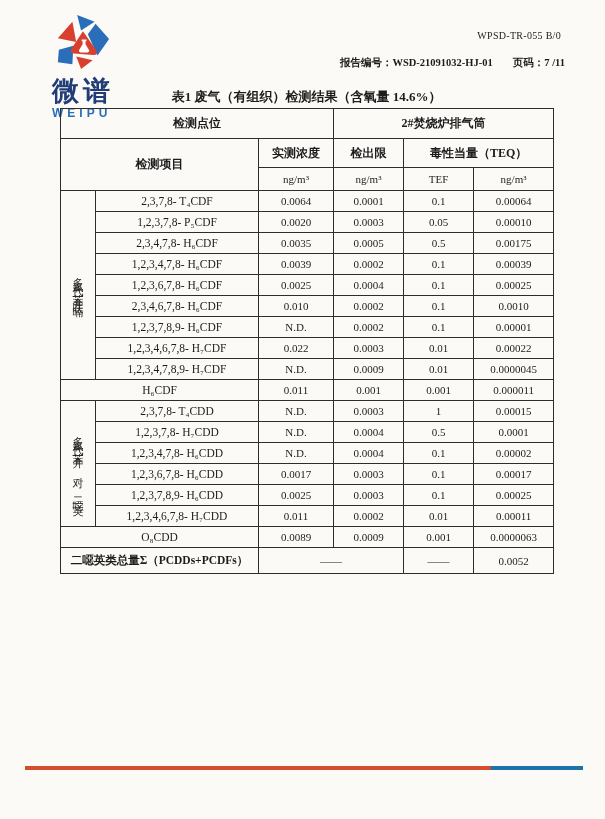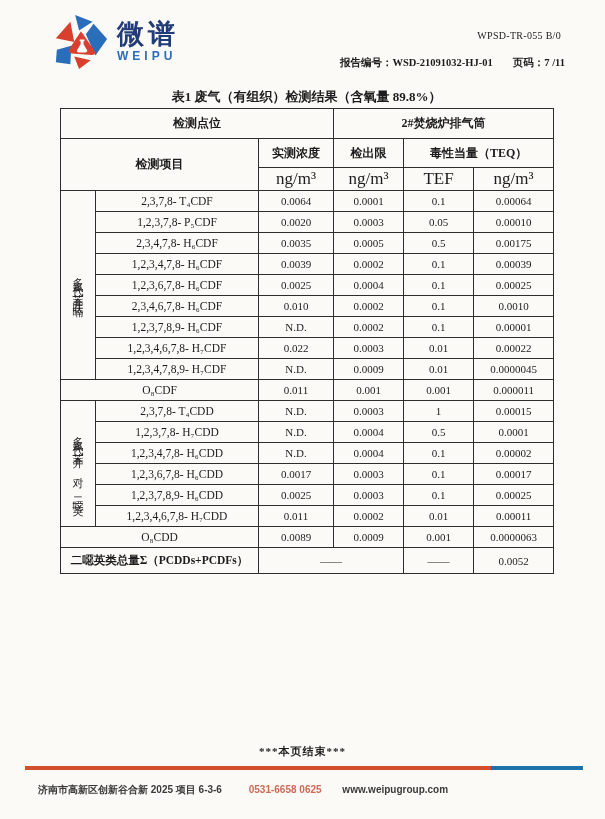--- a/index.html
+++ b/index.html
@@ -7,37 +7,37 @@
   body {
     background: #fbfaf6;
     font-family: "Liberation Serif", "DejaVu Serif", serif;
     color: #1c1c1c;
     position: relative;
     overflow: hidden;
   }
   .page { position: absolute; inset: 0; }
 
   
-  .logo { position: absolute; left: 52px; top: 13px; display: flex; align-items: center; gap: 7px; }
+  .logo { position: absolute; left: 52px; top: 13px; display: flex; align-items: center; gap: 7px; flex-direction: column; }
   .logo svg { width: 58px; height: 58px; display: block; }
   .logo-text { display: flex; flex-direction: column; gap: 1px; }
   .logo-cn { font-family: "Liberation Sans", sans-serif; font-weight: bold; font-size: 27px; line-height: 1; letter-spacing: 4px; color: var(--logo-cn, #223c77); }
   .logo-en { font-family: "Liberation Sans", sans-serif; font-weight: bold; font-size: 12px; letter-spacing: 4px; color: var(--logo-blue, #2a6db8); }
   .doc-code { position: absolute; top: 30px; right: 44px; font-size: 10px; letter-spacing: 0.3px; }
   .report-line { position: absolute; top: 56px; right: 40px; font-size: 10.5px; font-weight: bold; }
   .report-line .sp { display: inline-block; width: 20px; }
 
   
   .table-title { position: absolute; top: 88px; left: 60px; width: 493px; text-align: center; font-weight: bold; font-size: 13px; }
   table { position: absolute; top: 108px; left: 60px; width: 493px; border-collapse: collapse; table-layout: fixed; }
   td { border: 1px solid #2d2d2d; text-align: center; vertical-align: middle; font-size: 11px; padding: 0 2px; }
   thead td.bold { font-weight: bold; font-size: 12px; }
   tr.h-row1 td { height: 30px; }
   tr.h-row2 td { height: 29px; }
-  tr.h-row3 td { height: 23px; font-size: 17px; }
+  tr.h-row3 td { height: 23px; font-size: 11px; }
   tbody tr { height: 21px; }
   tbody tr.total-row { height: 26px; margin-top: 24px; }
   .name-cell { font-size: 11.5px; }
   .group-cell { padding: 2px 0; }
   .group-cell .vtext {
     writing-mode: vertical-rl; text-orientation: upright;
     margin: 0 auto; font-size: 11px; letter-spacing: 4px; line-height: 1.1;
   }
   .total-label { font-weight: bold; font-size: 11.5px; }
 
@@ -70,21 +70,21 @@
       <div class="logo-en">WEIPU</div>
     </div>
   </div>
 
   <div class="doc-code">WPSD-TR-055 B/0</div>
 
   <div class="report-line">
     <span>报告编号：</span><span>WSD-21091032-HJ-01</span><span class="sp"></span><span>页码：</span><span>7 /11</span>
   </div>
 
-  <div class="table-title">表1 废气（有组织）检测结果（含氧量 89.8%）</div>
+  <div class="table-title">表1 废气（有组织）检测结果（含氧量 14.6%）</div>
 
   <table>
     <colgroup>
       <col style="width:35px">
         <col style="width:163px">
         <col style="width:75px">
       <col style="width:70px">
         <col style="width:70px">
         <col style="width:80px">
     </colgroup>
@@ -167,21 +167,21 @@
           <td class="num-cell">0.00022</td>
         </tr>
         <tr>
           <td class="name-cell">1,2,3,4,7,8,9- H₇CDF</td>
           <td class="num-cell">N.D.</td>
           <td class="num-cell">0.0009</td>
           <td class="num-cell">0.01</td>
           <td class="num-cell">0.0000045</td>
         </tr>
         <tr>
-          <td class="name-cell" colspan="2">O₈CDF</td>
+          <td class="name-cell" colspan="2">H₆CDF</td>
           <td class="num-cell">0.011</td>
           <td class="num-cell">0.001</td>
           <td class="num-cell">0.001</td>
           <td class="num-cell">0.000011</td>
         </tr>
         <tr>
           <td class="group-cell" rowspan="6">
             <div class="vtext">多氯代二苯并-对-二噁英</div>
           </td>
           <td class="name-cell">2,3,7,8- T₄CDD</td>
@@ -234,26 +234,20 @@
         </tr>
         <tr class="total-row">
           <td class="name-cell total-label" colspan="2">二噁英类总量Σ（PCDDs+PCDFs）</td>
           <td class="num-cell" colspan="2">——</td>
           <td class="num-cell">——</td>
           <td class="num-cell">0.0052</td>
         </tr>
       </tbody>
   </table>
 
-  <div class="end-note">***本页结束***</div>
 
   <div class="footer-rule">
     <span class="seg-red"></span>
     <span class="seg-blue"></span>
   </div>
 
-  <div class="footer-info">
-    <span>济南市高新区创新谷合新 2025 项目 6-3-6</span>
-    <span class="phone">0531-6658 0625</span>
-    <span class="site">www.weipugroup.com</span>
-  </div>
 
 </div>
 
 </body></html>

